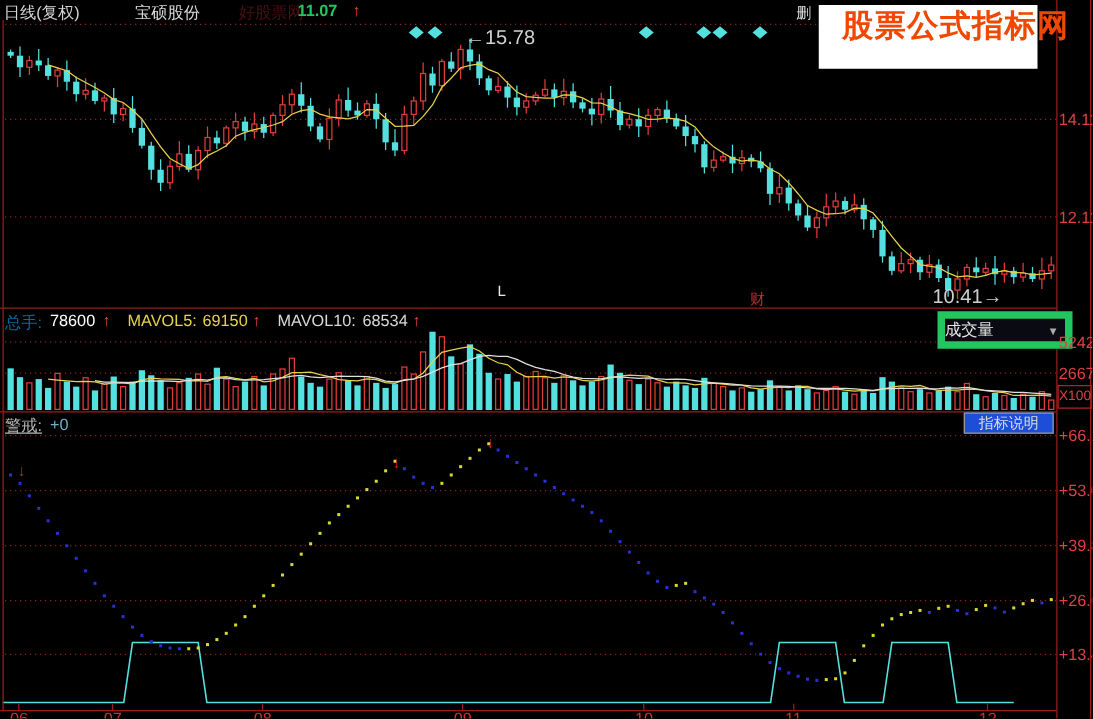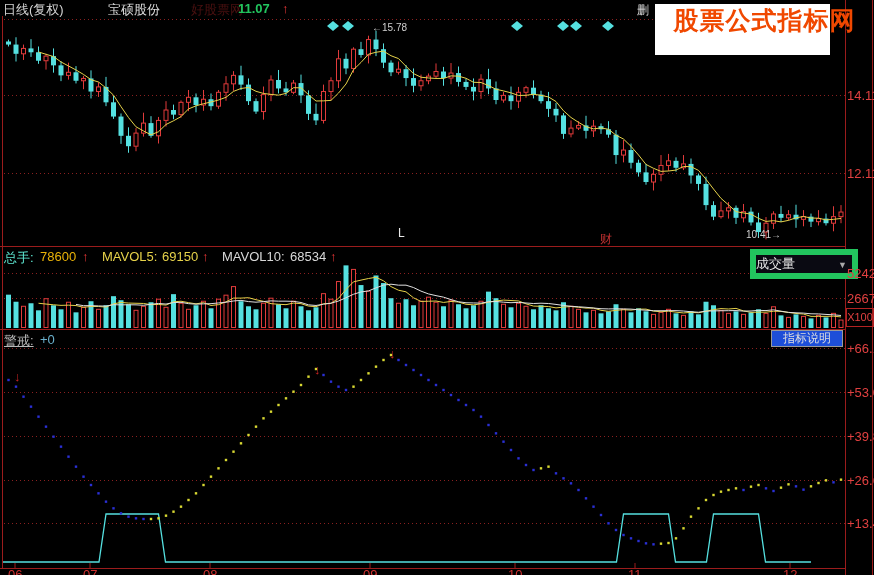--- a/index.html
+++ b/index.html
@@ -10,29 +10,29 @@
   .main-header{left:0;top:1px;height:16px;font-size:13px;}
   .mh-period{left:3px;color:#d4d4d4;}
   .mh-stock{left:108px;color:#dcdcdc;}
   .mh-faint{left:191px;color:#4a1010;}
   .mh-price{left:238px;color:#22c55e;font-weight:bold;}
   .mh-arrow{left:282px;color:#f03838;font-weight:bold;}
   .stray-del{left:637px;top:2px;color:#ddd;font-size:12px;}
   .watermark{left:655px;top:4px;width:175px;height:51px;background:#ffffff;text-align:center;}
   .wm1{left:0;top:0;width:219px;color:#f04800;font-size:25px;font-weight:bold;letter-spacing:1px;}
   .wm2{left:0;top:28px;width:219px;color:#ff8800;font-size:19px;font-weight:bold;}
-  .ann{color:#cfcfcf;font-size:10px;}
+  .ann{color:#cfcfcf;font-size:16px;}
   .ann-peak{left:372px;top:22px;}
   .ann-trough{left:746px;top:229px;}
   .stray-l{left:398px;top:226px;color:#e8e8e8;font-size:12px;}
   .stray-cai{left:600px;top:231px;color:#c03030;font-size:12px;}
   .ylabel{left:847px;color:#e04040;font-size:13px;}
   .vol-header{left:4px;top:249px;font-size:13px;height:15px;}
-  .vh-l1{left:0;color:#5eead4;}
-  .vh-v1{left:36px;color:#eab308;}
+  .vh-l1{left:0;color:#0369a1;}
+  .vh-v1{left:36px;color:#ffffff;}
   .vh-a1{left:78px;color:#f03838;}
   .vh-l2{left:98px;color:#e6d24a;}
   .vh-v2{left:158px;color:#e6d24a;}
   .vh-a2{left:198px;color:#f03838;}
   .vh-l3{left:218px;color:#d8d8d8;}
   .vh-v3{left:286px;color:#d8d8d8;}
   .vh-a3{left:326px;color:#f03838;}
   .dropdown{left:750px;top:249px;width:96px;height:18px;background:#0a0a12;border:6px solid #22c55e;
             color:#e8e8e8;font-size:13px;text-align:left;line-height:18px;}
   .dd-caret{right:5px;top:1px;color:#aaa;font-size:9px;}

